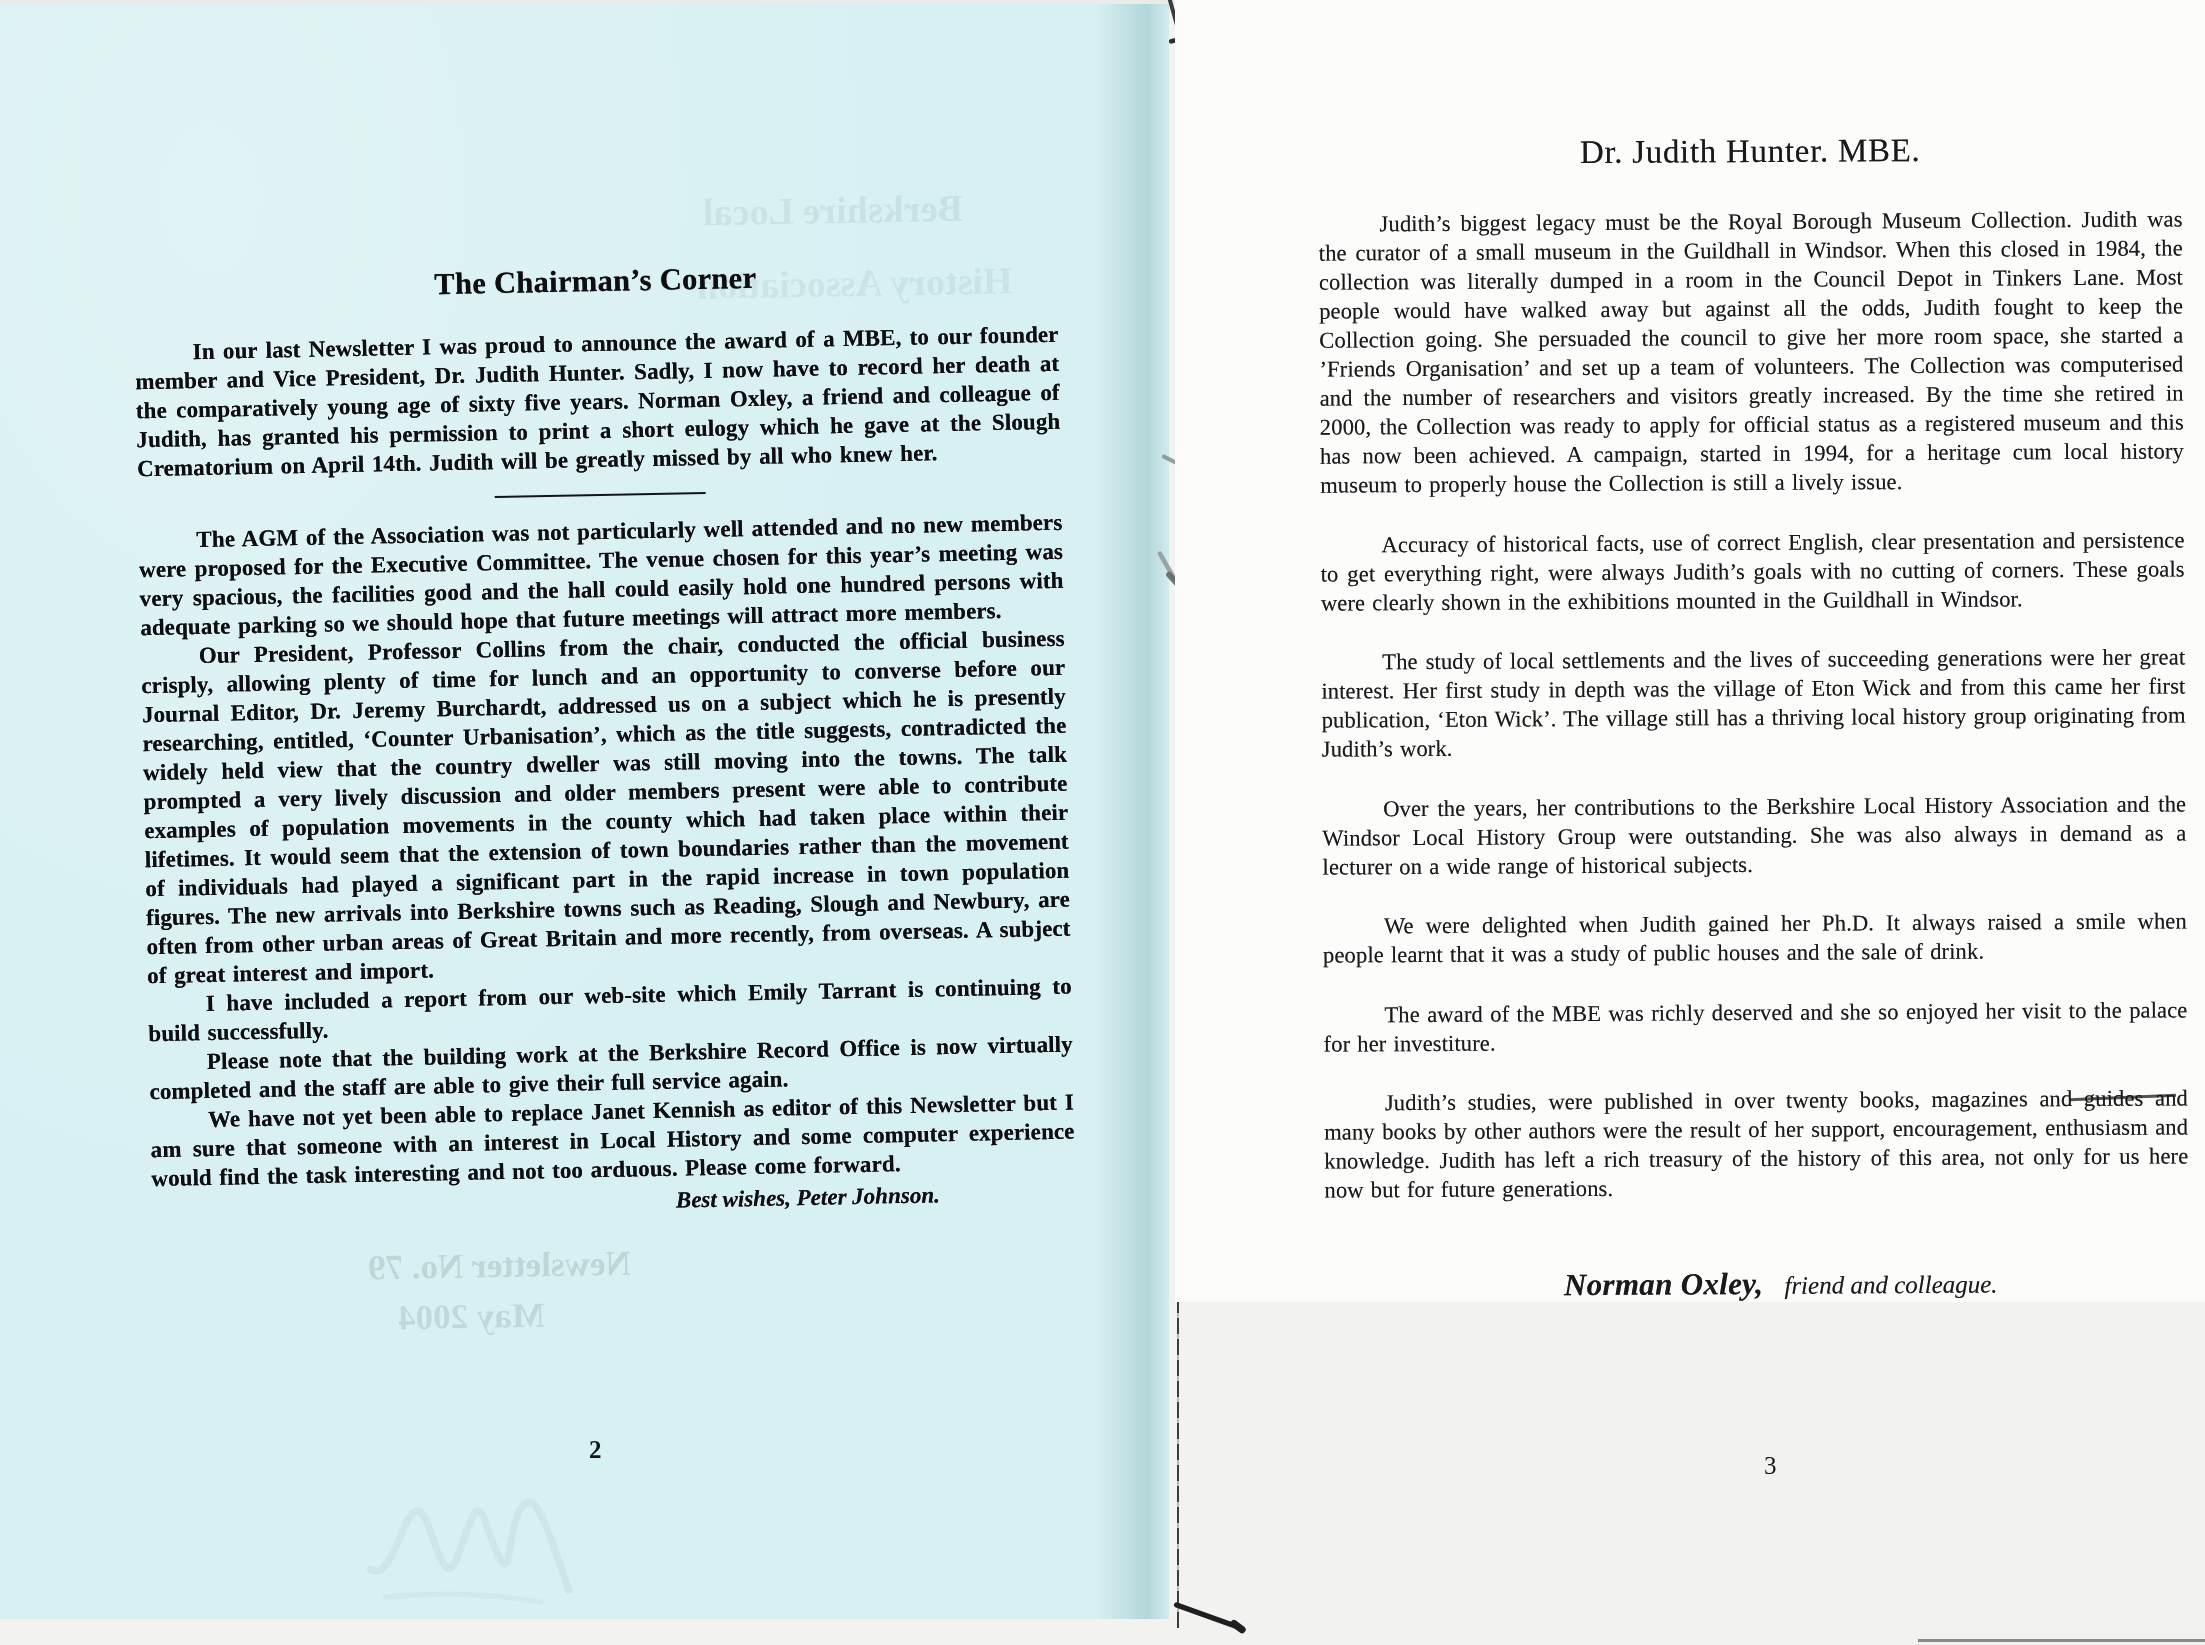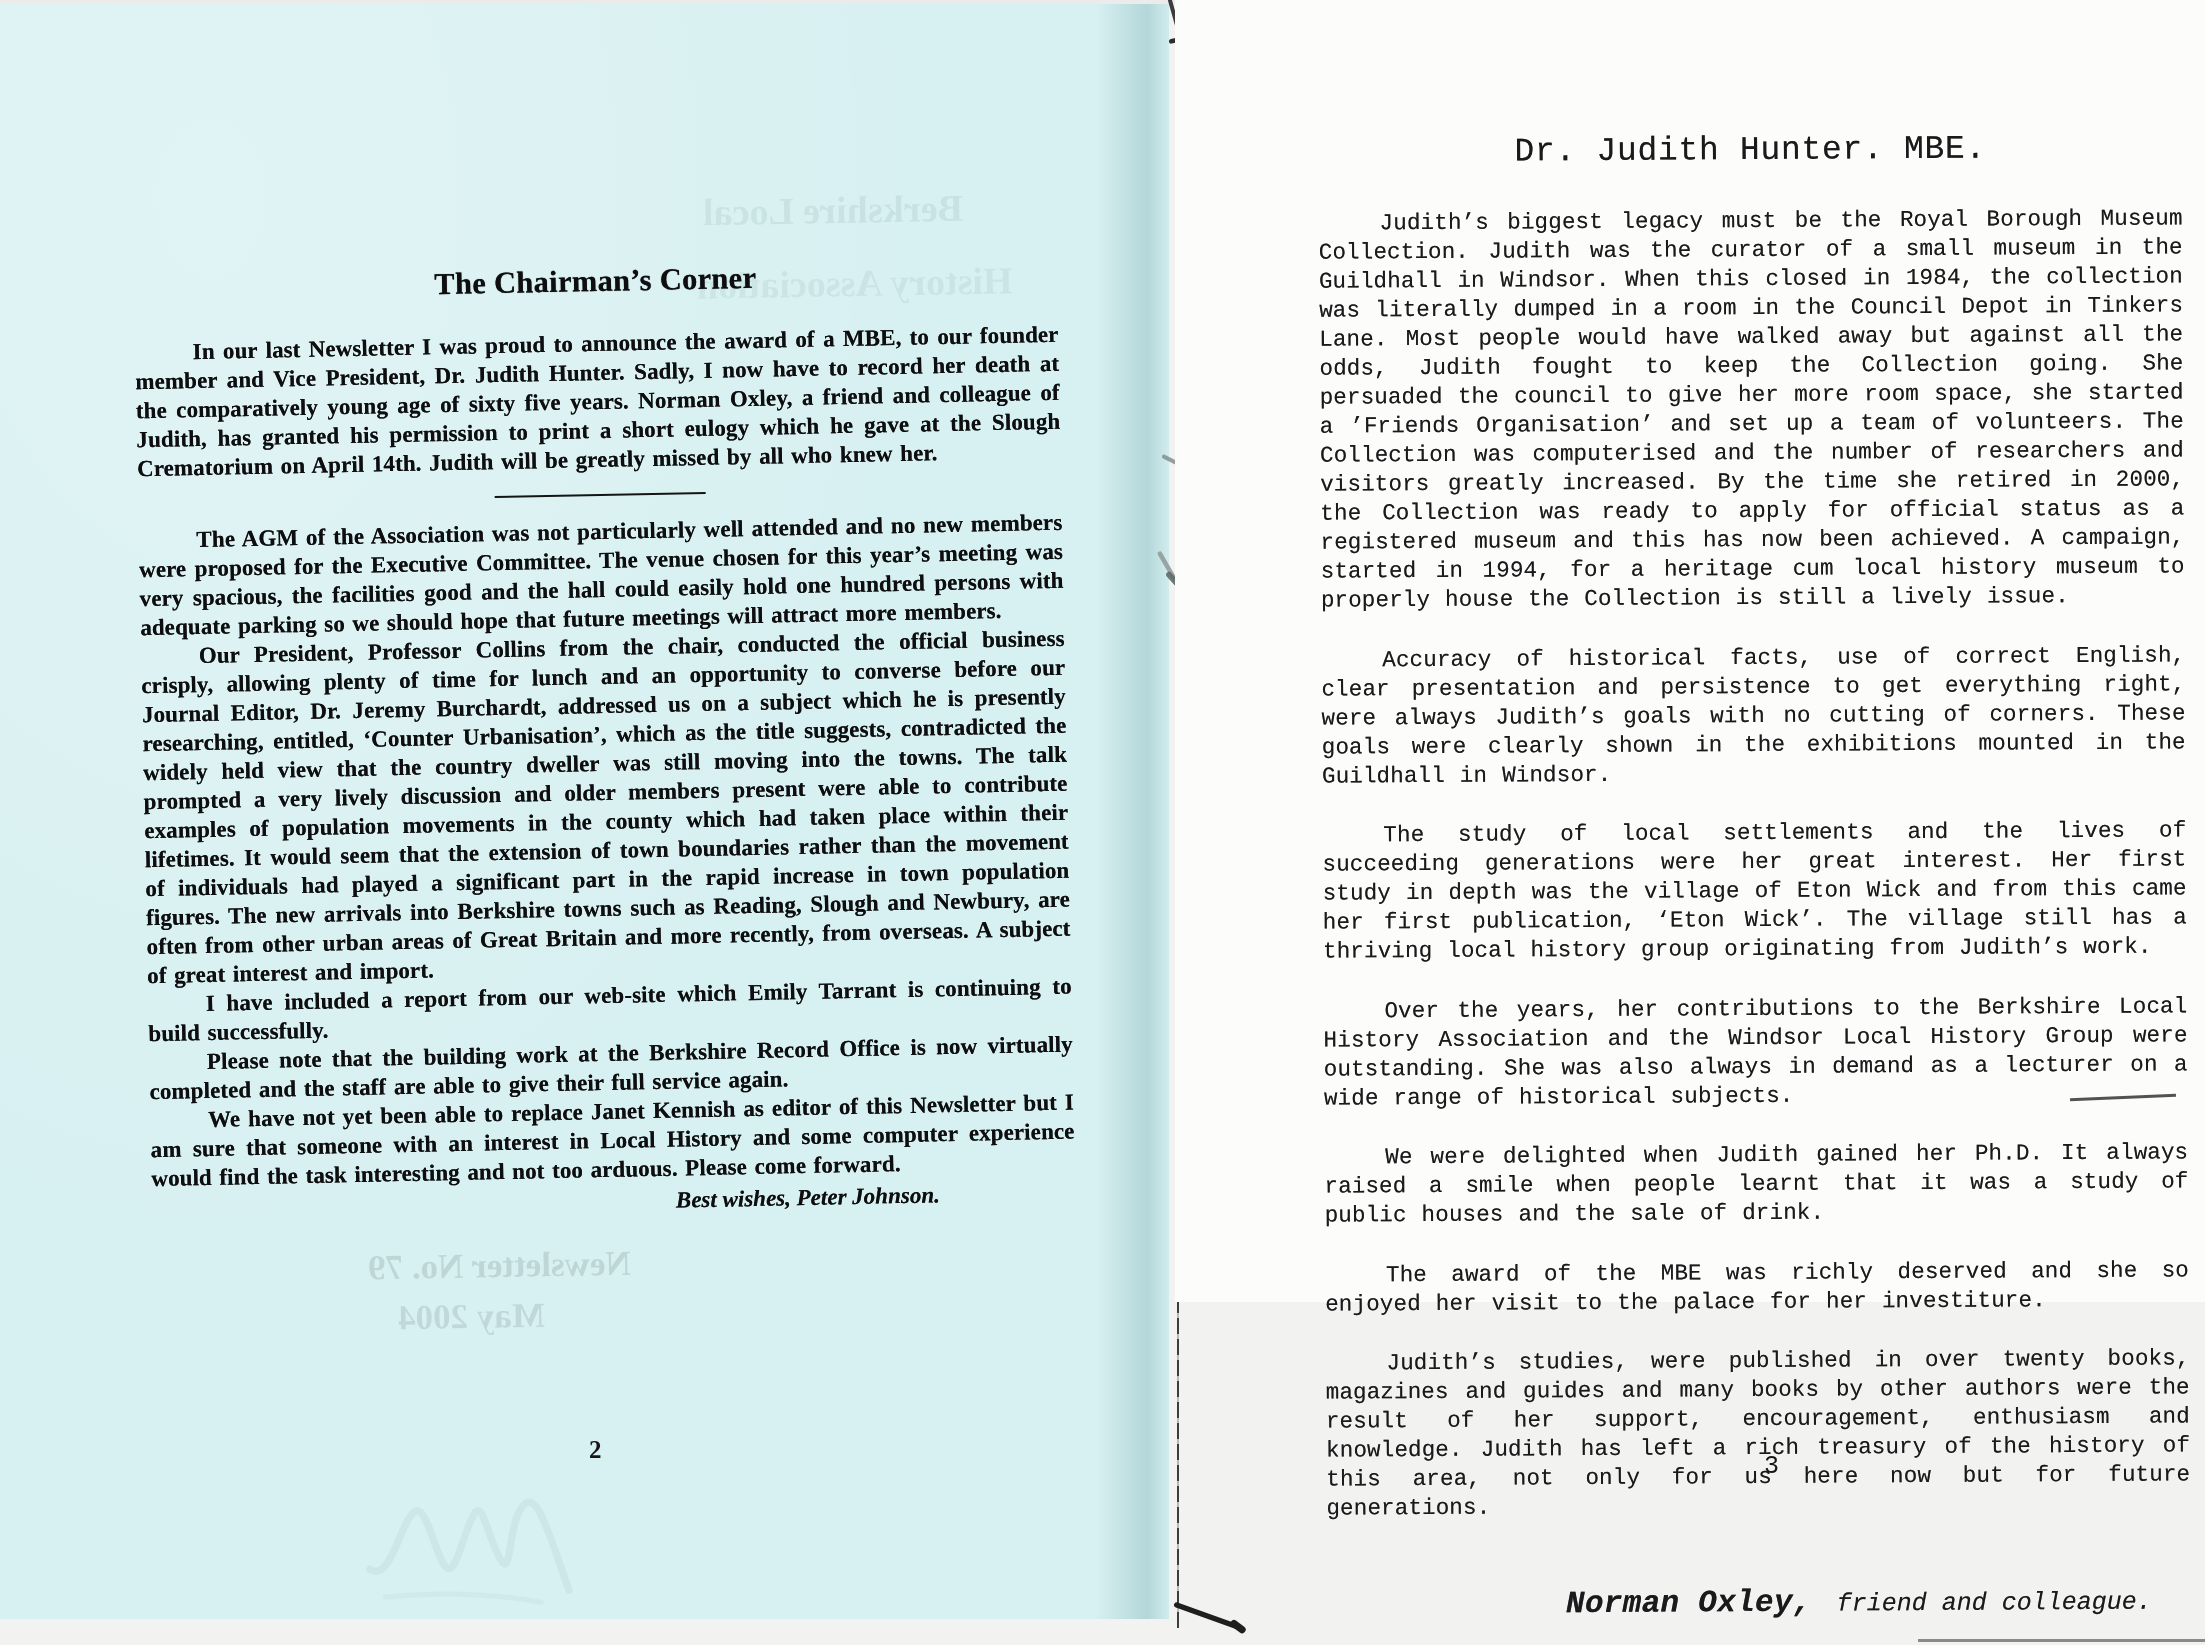--- a/index.html
+++ b/index.html
@@ -77,21 +77,20 @@
   }
   .pen-mark-top{position:absolute;left:1150px;top:0;}
   .pen-mark-bottom{position:absolute;left:1170px;top:1597px;}
   .staple-1{position:absolute;left:1156px;top:450px;}
   .staple-2{position:absolute;left:1152px;top:544px;}
 
   
   .page-right{
     position:absolute;left:1175px;top:0;width:1031px;height:1302px;
     background:#fcfcfa;
-    font-family:Liberation Mono, monospace;
   }
   .textcol-right{
     position:absolute;left:143px;top:131px;width:864px;
     transform:rotate(-0.35deg);transform-origin:431px 0;
     color:#1a1a1c;
   }
   .textcol-right .page-title{
     text-align:center;font-size:33px;font-weight:400;line-height:40px;
     letter-spacing:0.7px;margin:0 0 36px 0;
     text-shadow:0 0 0.4px rgba(15,15,15,.6);

